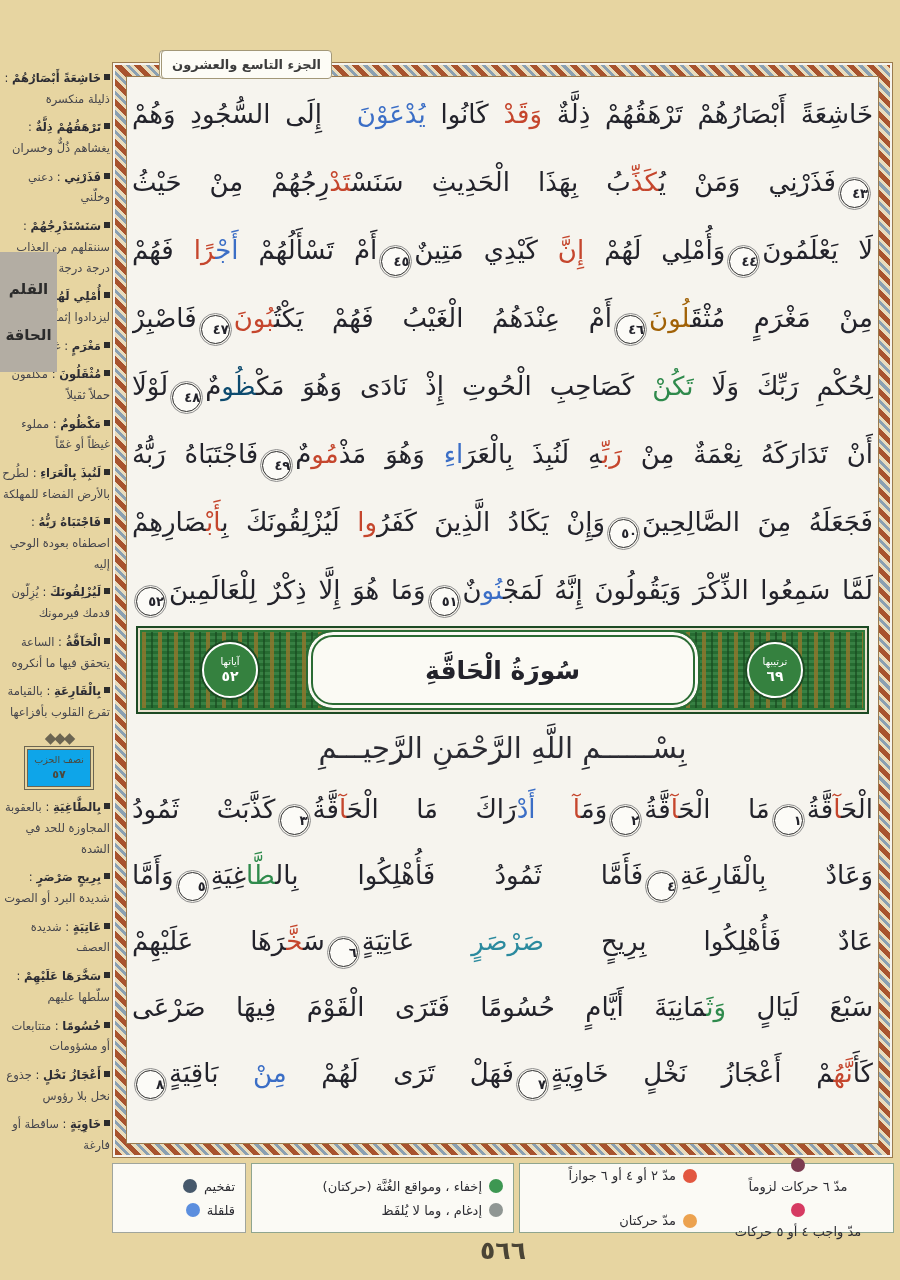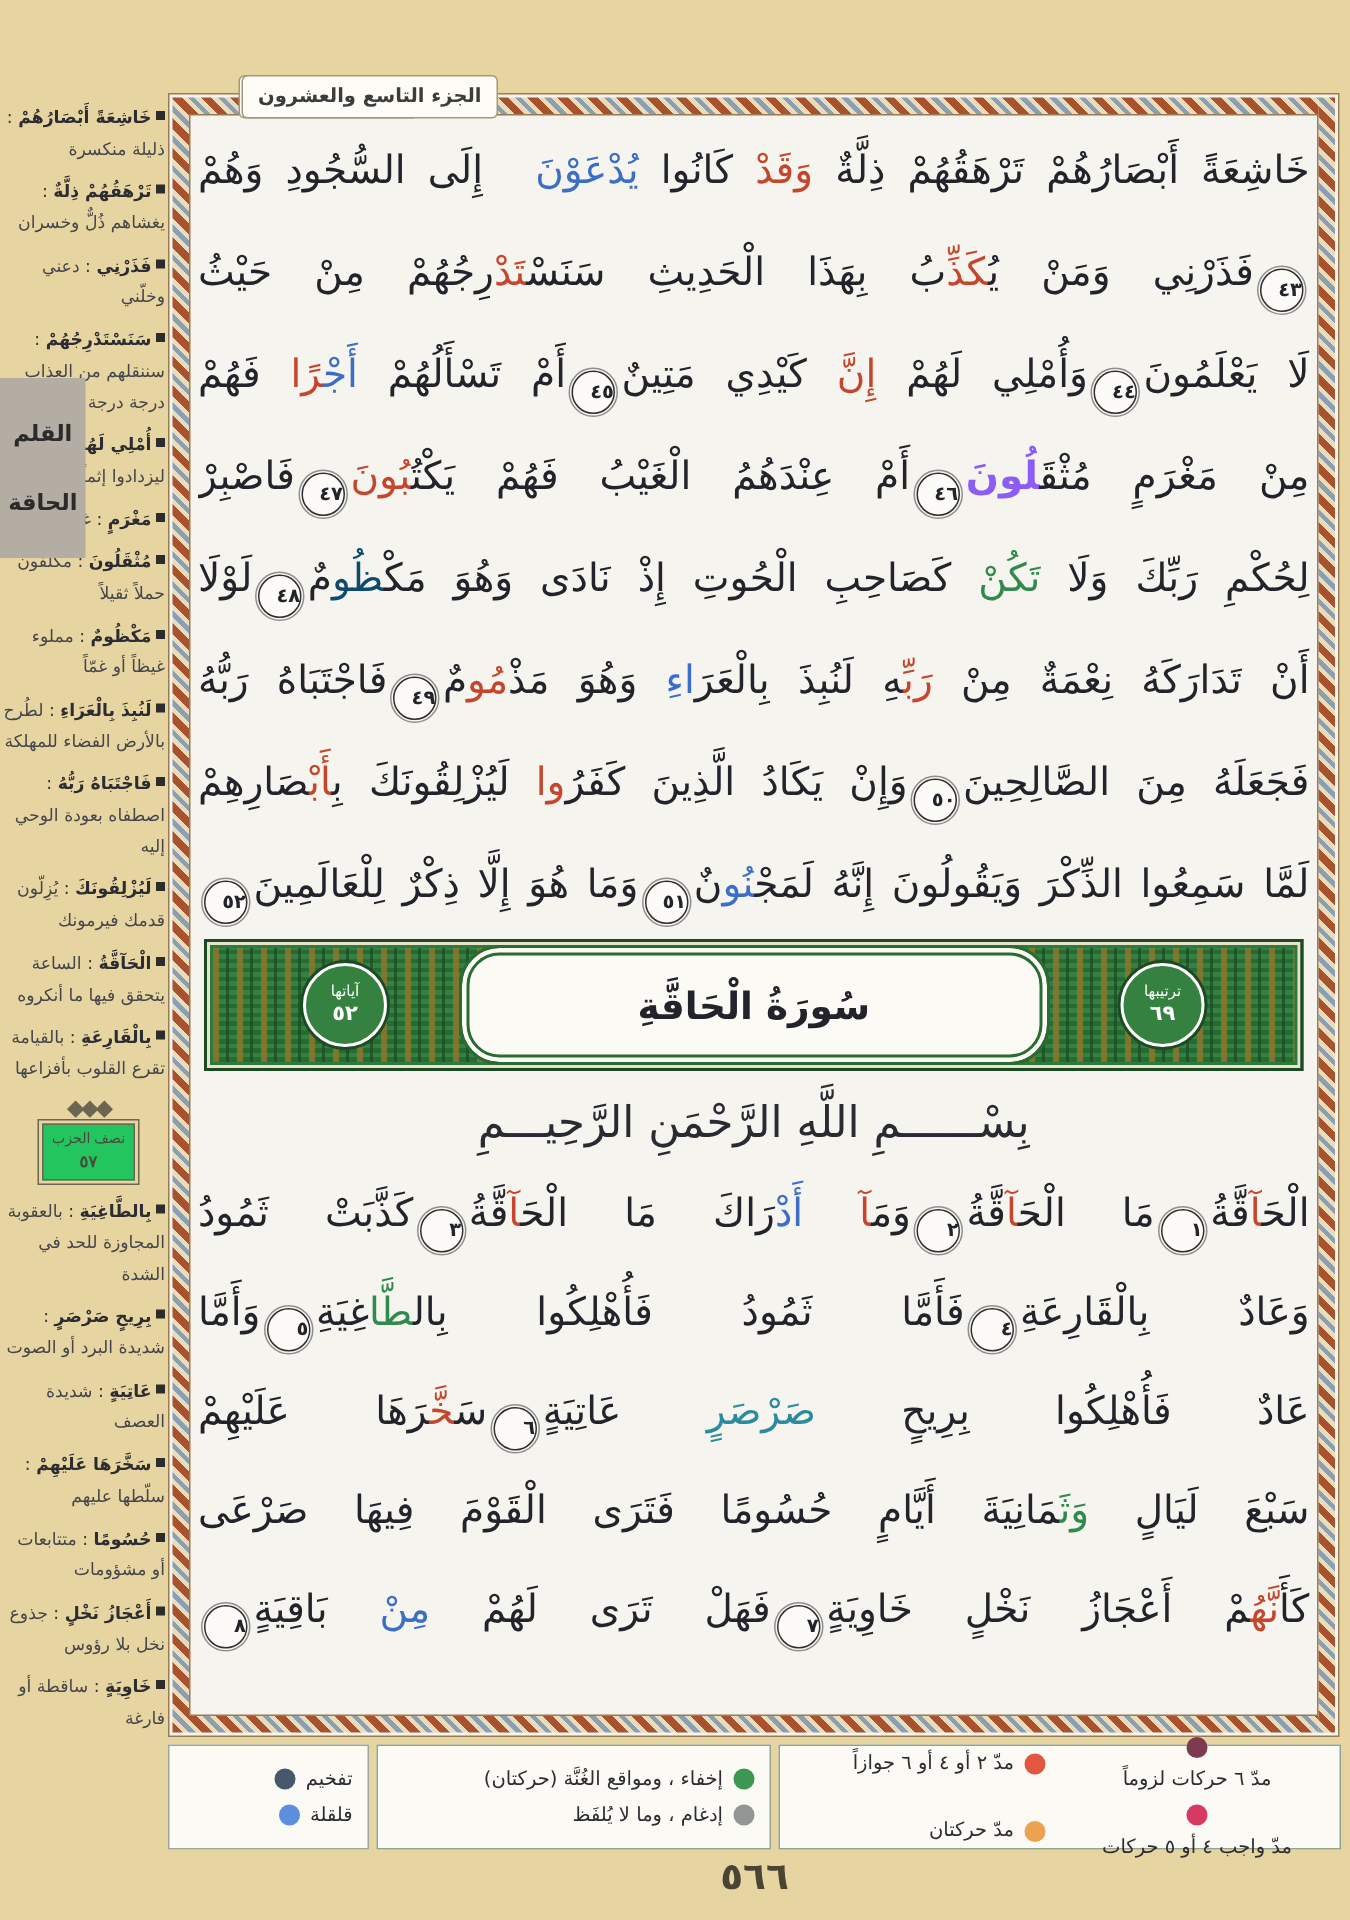--- a/index.html
+++ b/index.html
@@ -19,21 +19,21 @@
   }
   .gloss{font-size:11.5px;line-height:1.8;text-align:right;}
   .gitem{margin-bottom:8px;}
   .gbullet{display:inline-block;width:6px;height:6px;background:#2c2c2c;margin-left:3px;vertical-align:2px;}
   .gterm{font-weight:bold;color:#2c2c33;}
   .gdef{color:#45454c;}
   .hizb{ text-align:center;margin:6px 4px 10px 10px;color:#4c483c;}
   .hizb-orn{font-size:15px;letter-spacing:-2px;color:#6b6552;line-height:1;}
   .hizb-box{
     display:inline-block;border:1px solid #6b6552;outline:1px solid #6b6552;outline-offset:2px;
-    padding:3px 6px;font-size:9.5px;line-height:1.5;background:#22c55e;margin-top:3px;font-family:Liberation Serif, serif;
+    padding:3px 6px;font-size:9.5px;line-height:1.5;background:#0ea5e9;margin-top:3px;
   }
   .hizb-box span{display:block;}
   .hizb-num{font-weight:bold;font-size:11px;}
 
   
   .surah-tab{
     position:absolute;left:0;top:252px;width:57px;height:120px;background:#b3ada3;
     display:flex;flex-direction:column;justify-content:space-evenly;align-items:center;
     font-size:15px;font-weight:bold;color:#2b2b2b;z-index:4;
   }
@@ -185,21 +185,21 @@
       <span>٦٨</span>
       <span>سُورَةُ الْقَلَمِ</span>
     </div>
     <div class="cartouche juz-cartouche">الجزء التاسع والعشرون</div>
 
     <div class="content">
       <div class="qsection">
           <div class="qline"><span>خَاشِعَةً أَبْصَارُهُمْ تَرْهَقُهُمْ ذِلَّةٌ </span><span style="color: rgb(197, 70, 45);">وَقَدْ</span><span> كَانُوا </span><span style="color: rgb(59, 110, 198); margin-left: 20px;">يُدْعَوْنَ</span><span> إِلَى السُّجُودِ وَهُمْ سَالِمُونَ</span></div>
           <div class="qline"><span class="ayah">٤٣</span><span>فَذَرْنِي وَمَنْ يُ</span><span style="color: rgb(197, 70, 45);">كَذِّ</span><span>بُ بِهَذَا الْحَدِيثِ سَنَسْ</span><span style="color: rgb(197, 70, 45);">تَدْ</span><span>رِجُهُمْ مِنْ حَيْثُ</span></div>
           <div class="qline"><span>لَا يَعْلَمُونَ</span><span class="ayah">٤٤</span><span>وَأُمْلِي لَهُمْ </span><span style="color: rgb(197, 70, 45);">إِنَّ</span><span> كَيْدِي مَتِينٌ</span><span class="ayah">٤٥</span><span>أَمْ تَسْأَلُهُمْ </span><span style="color: rgb(59, 110, 198);">أَجْ</span><span style="color: rgb(197, 70, 45);">رًا</span><span> فَهُمْ</span></div>
-          <div class="qline"><span>مِنْ مَغْرَمٍ مُثْقَ</span><span style="color: #8b5cf6; font-weight: bold;">لُونَ</span><span class="ayah">٤٦</span><span>أَمْ عِنْدَهُمُ الْغَيْبُ فَهُمْ يَكْتُ</span><span style="color: rgb(197, 70, 45);">بُونَ</span><span class="ayah">٤٧</span><span>فَاصْبِرْ</span></div>
+          <div class="qline"><span>مِنْ مَغْرَمٍ مُثْقَ</span><span style="color: #a16207;">لُونَ</span><span class="ayah">٤٦</span><span>أَمْ عِنْدَهُمُ الْغَيْبُ فَهُمْ يَكْتُ</span><span style="color: rgb(197, 70, 45);">بُونَ</span><span class="ayah">٤٧</span><span>فَاصْبِرْ</span></div>
           <div class="qline"><span>لِحُكْمِ رَبِّكَ وَلَا </span><span style="color: rgb(47, 138, 76);">تَكُنْ</span><span> كَصَاحِبِ الْحُوتِ إِذْ نَادَى وَهُوَ مَكْ</span><span style="color: #0c4a6e;">ظُو</span><span>مٌ</span><span class="ayah">٤٨</span><span>لَوْلَا</span></div>
           <div class="qline"><span>أَنْ تَدَارَكَهُ نِعْمَةٌ مِنْ </span><span style="color: rgb(197, 70, 45);">رَبِّ</span><span>هِ لَنُبِذَ بِالْعَرَ</span><span style="color: rgb(59, 110, 198);">اءِ</span><span> وَهُوَ مَذْ</span><span style="color: rgb(197, 70, 45);">مُو</span><span>مٌ</span><span class="ayah">٤٩</span><span>فَاجْتَبَاهُ رَبُّهُ</span></div>
           <div class="qline"><span>فَجَعَلَهُ مِنَ الصَّالِحِينَ</span><span class="ayah">٥٠</span><span>وَإِنْ يَكَادُ الَّذِينَ كَفَرُ</span><span style="color: rgb(197, 70, 45);">وا</span><span> لَيُزْلِقُونَكَ بِ</span><span style="color: rgb(197, 70, 45);">أَبْ</span><span>صَارِهِمْ</span></div>
           <div class="qline"><span>لَمَّا سَمِعُوا الذِّكْرَ وَيَقُولُونَ إِنَّهُ لَمَجْ</span><span style="color: rgb(59, 110, 198);">نُو</span><span>نٌ</span><span class="ayah">٥١</span><span>وَمَا هُوَ إِلَّا ذِكْرٌ لِلْعَالَمِينَ</span><span class="ayah">٥٢</span></div>
         </div>
 
       <div class="band">
         <div class="circle c-right">
           <span class="c-label">ترتيبها</span>
           <span class="c-num">٦٩</span>

